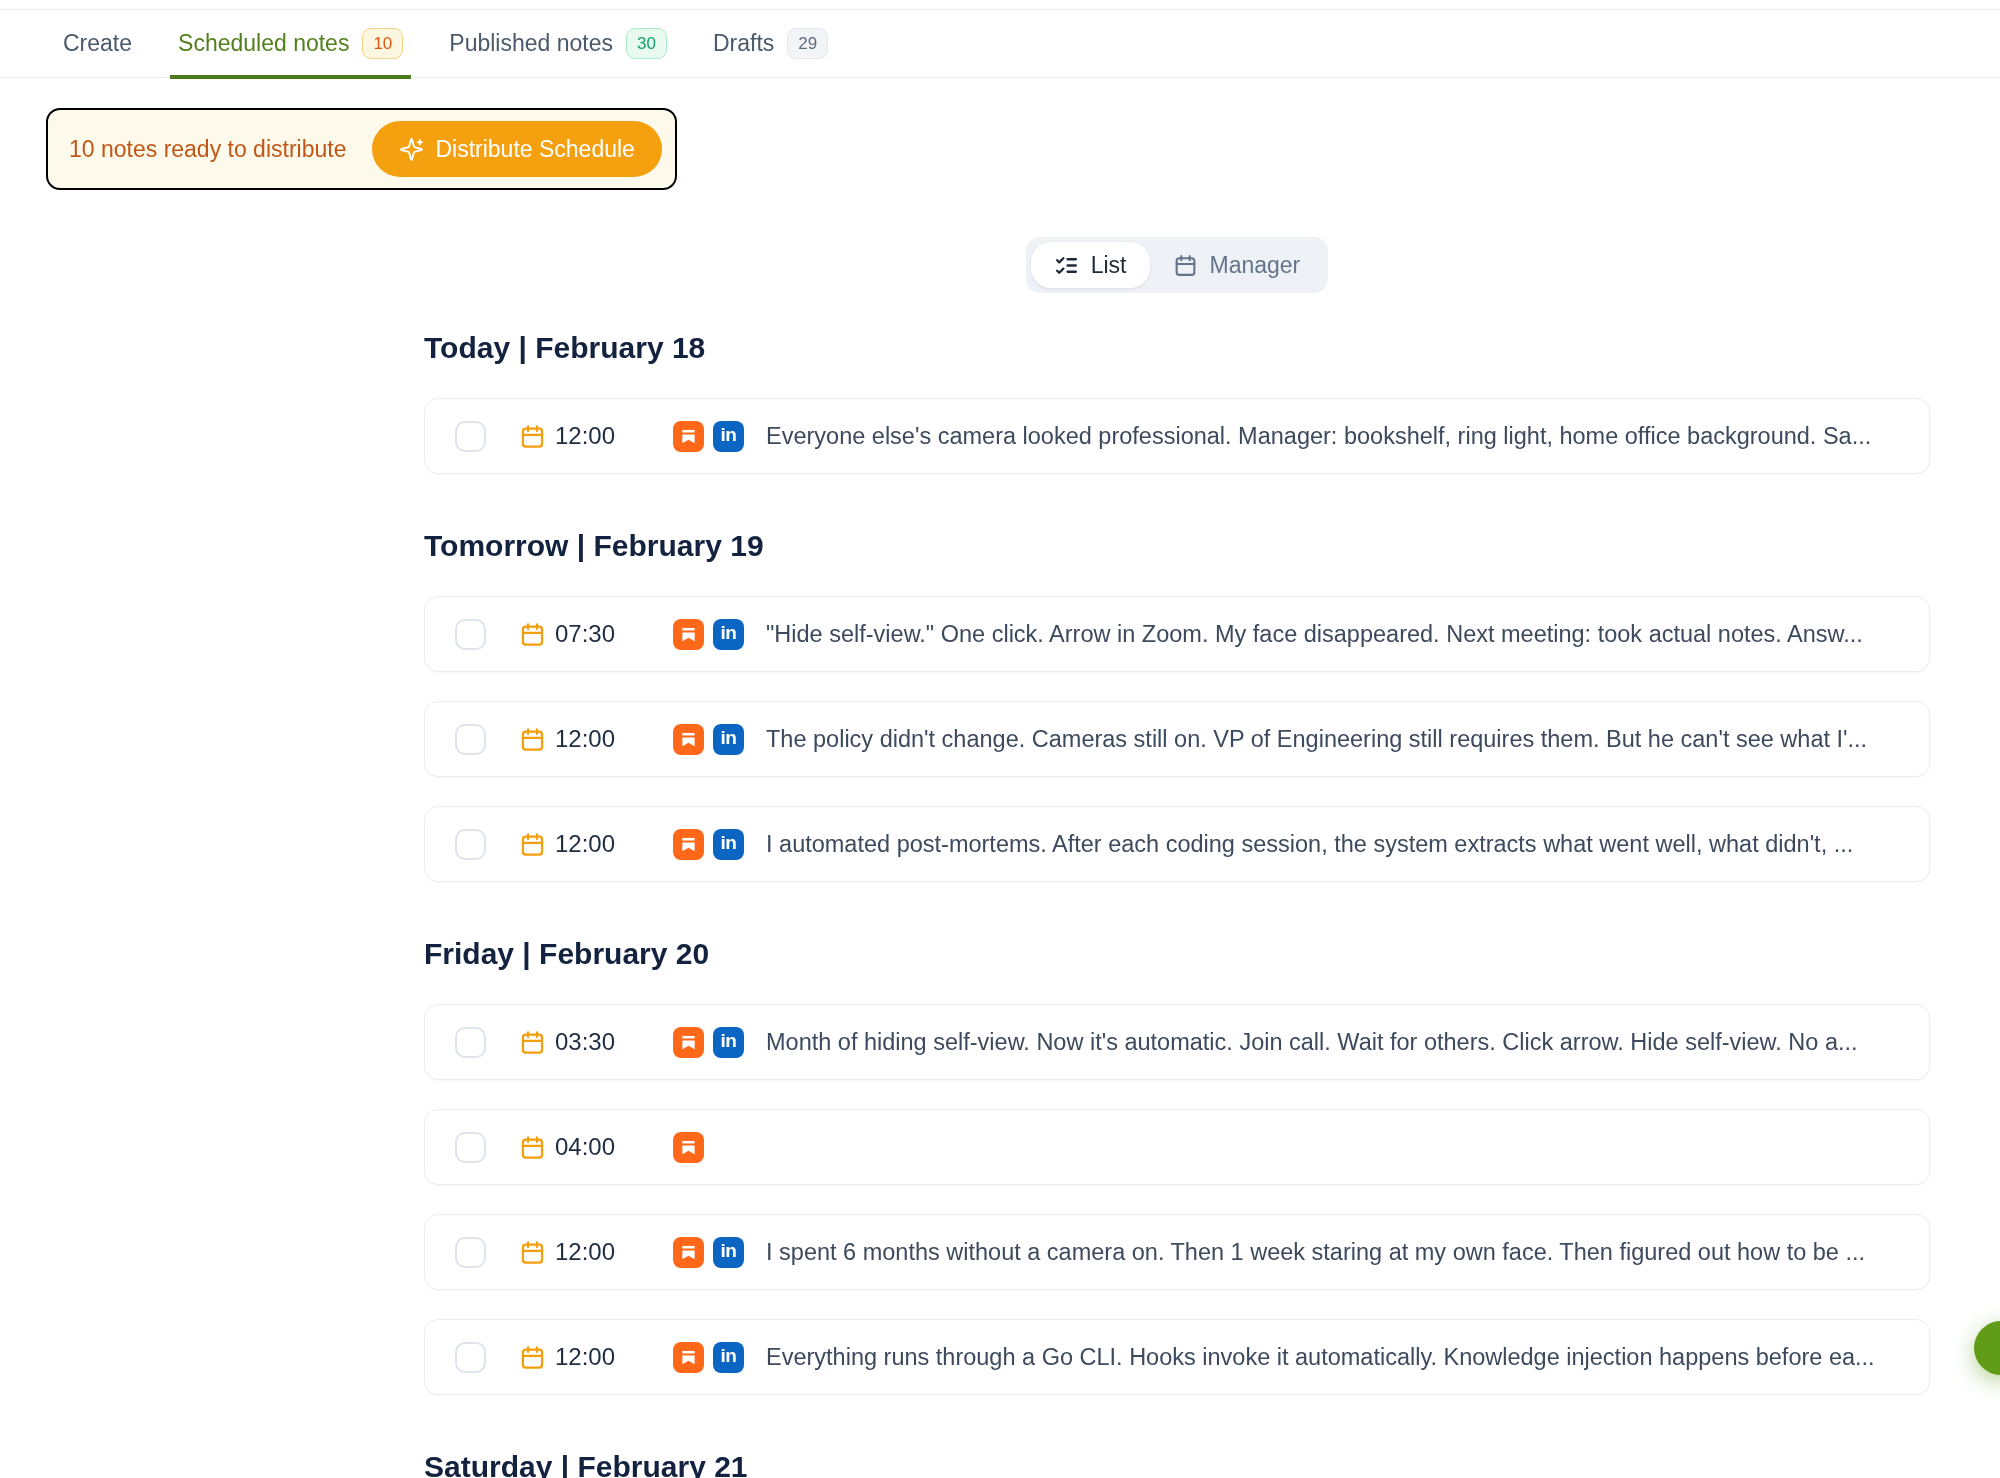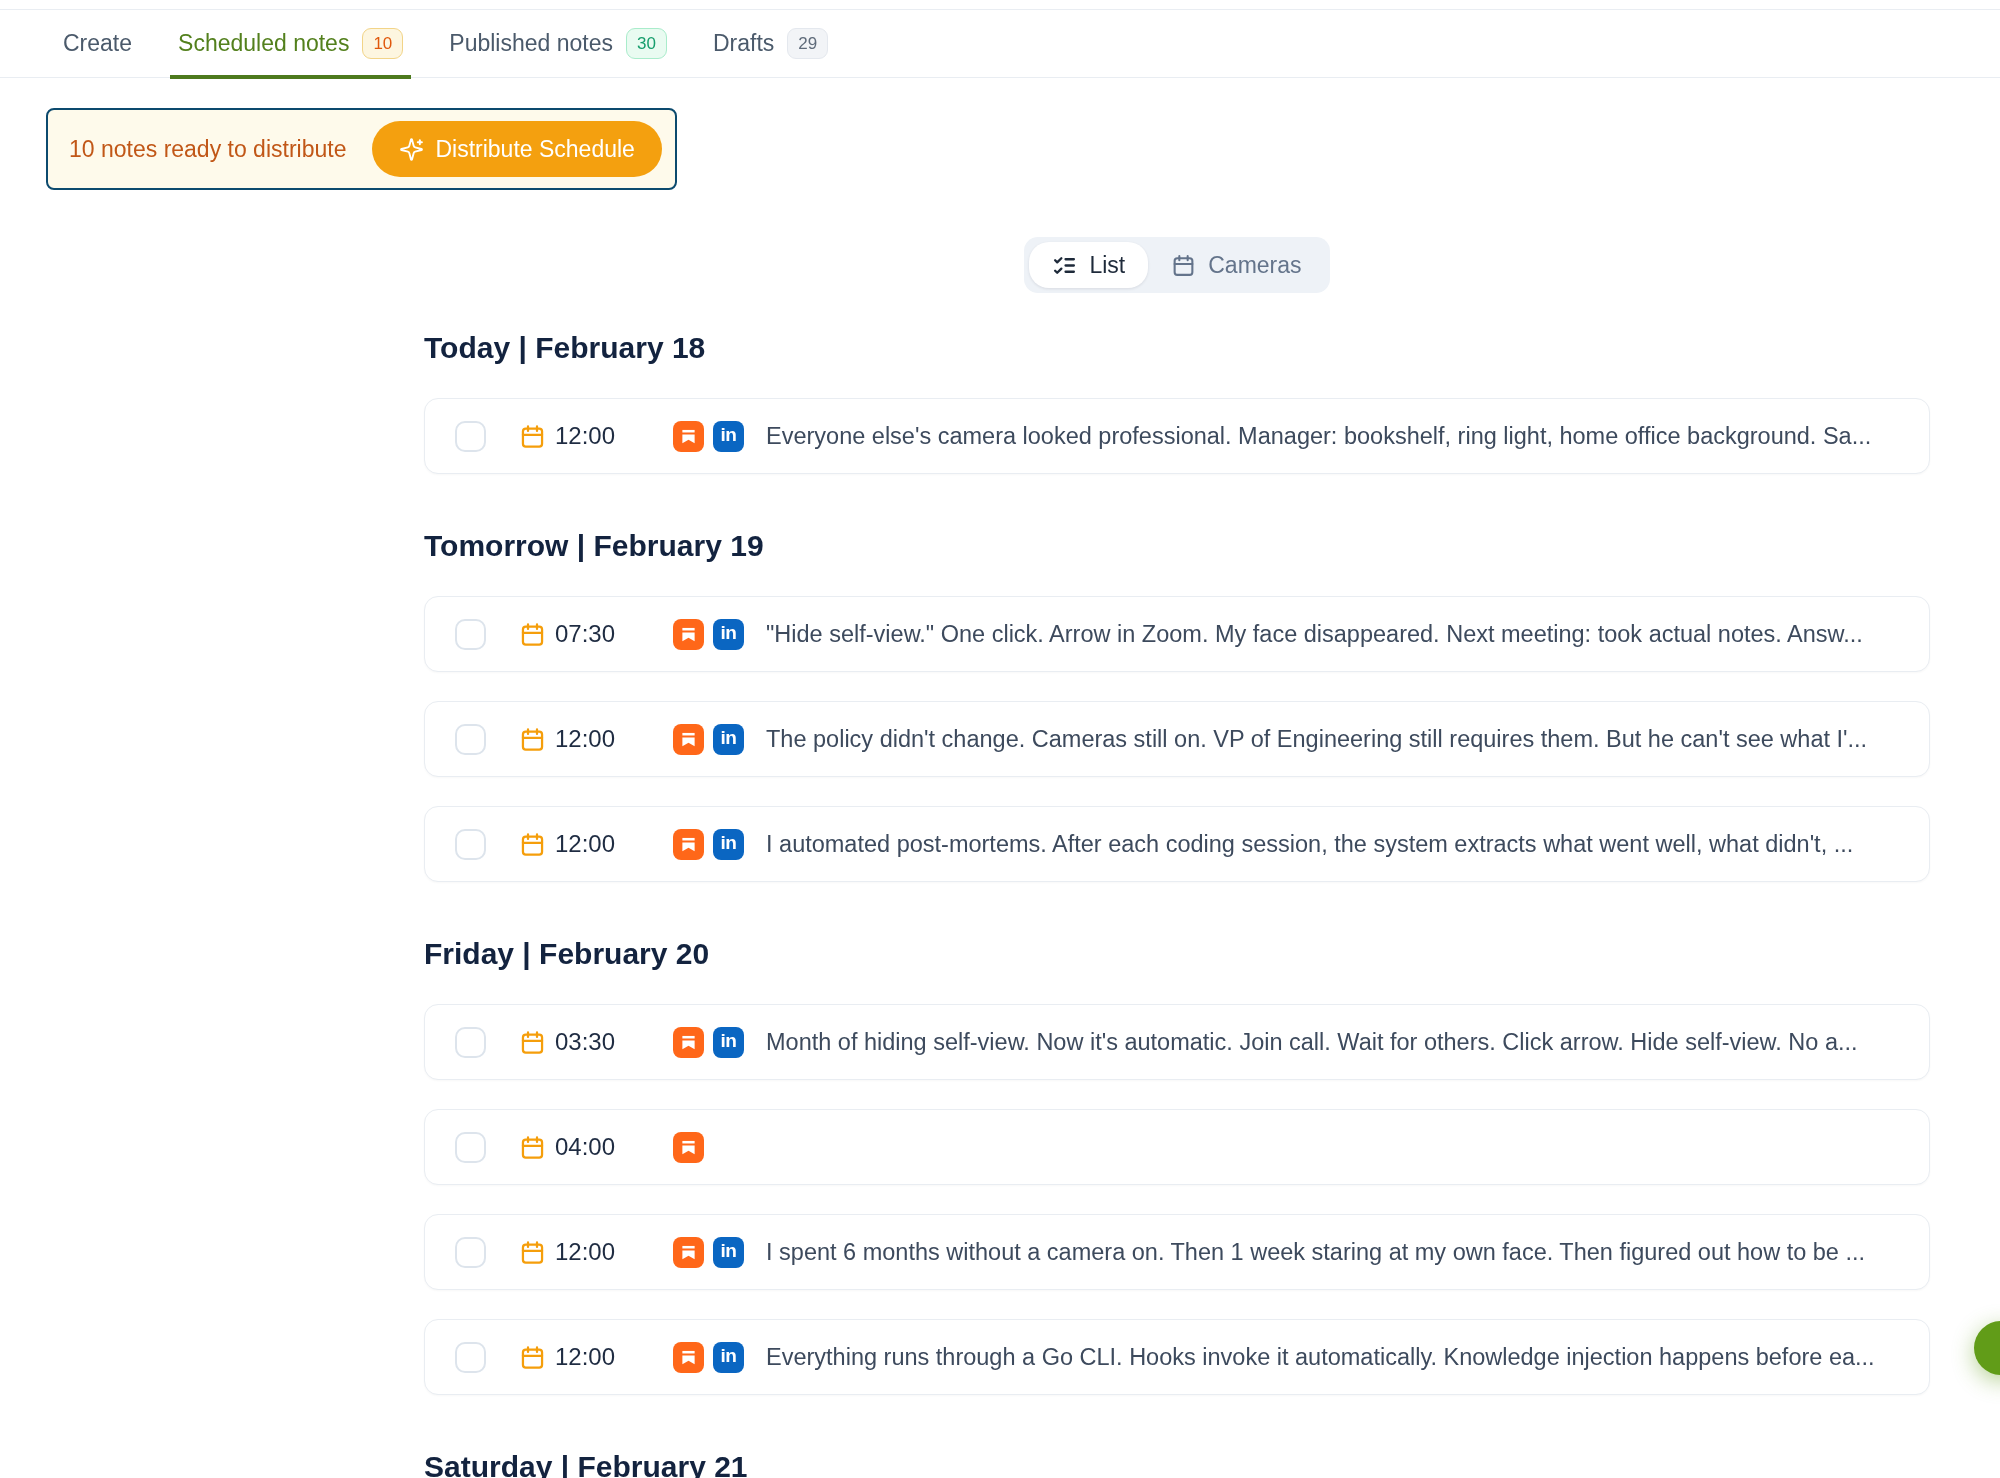--- a/index.html
+++ b/index.html
@@ -54,22 +54,22 @@
   .badge-gray   { color: #5f6b7a; background: #f2f4f7; border: 1px solid #e4e8ee; }
 
   
   .banner {
     margin: 30px 0 0 46px;
     width: fit-content;
     display: flex;
     align-items: center;
     gap: 26px;
     background: #fefaeb;
-    border: 2px solid #0c4a6e;
-    border-radius: 8px;
+    border: 2px solid #000000;
+    border-radius: 14px;
     padding: 11px 13px 11px 21px;
   }
   .banner-text { font-size: 23px; color: #c15717; }
   .distribute-btn {
     display: flex;
     align-items: center;
     gap: 11px;
     background: #f4a00f;
     color: #ffffff;
     border: none;
@@ -243,21 +243,21 @@
         </span>
         <span>List</span>
       </div>
       <div class="seg">
         <span style="display:flex">
           <svg viewBox="0 0 24 24" fill="none" stroke="#64748b" stroke-width="2" stroke-linecap="round">
             <rect x="3.5" y="5" width="17" height="16" rx="2.5"></rect>
             <path d="M8 3v4M16 3v4M3.5 10.5h17"></path>
           </svg>
         </span>
-        <span>Cameras</span>
+        <span>Manager</span>
       </div>
     </div>
 
     <div id="sections">
   <section class="day-section">
     <h2 class="day-heading">Today | February 18</h2>
     <div class="rows">
   <div class="note-row">
     <span class="checkbox"></span>
     <span class="cal-icon">

